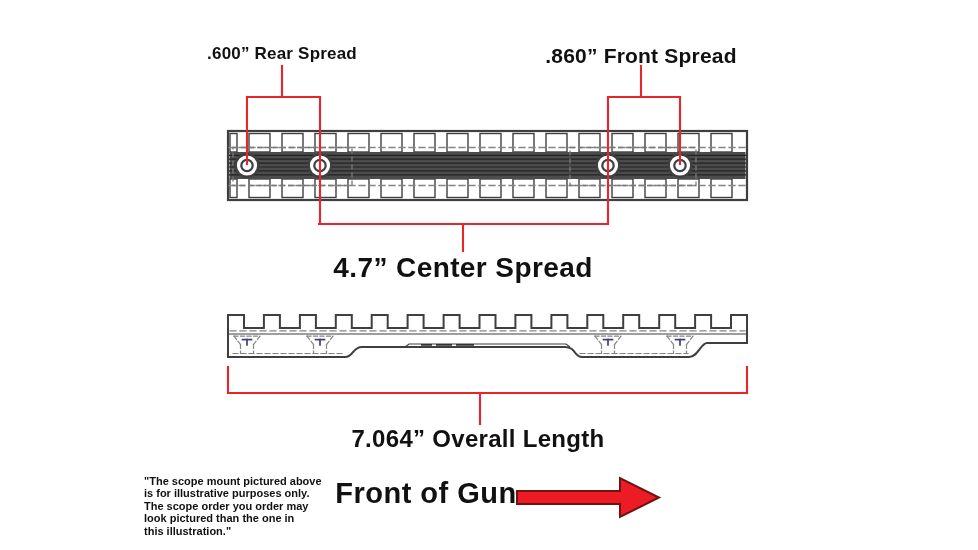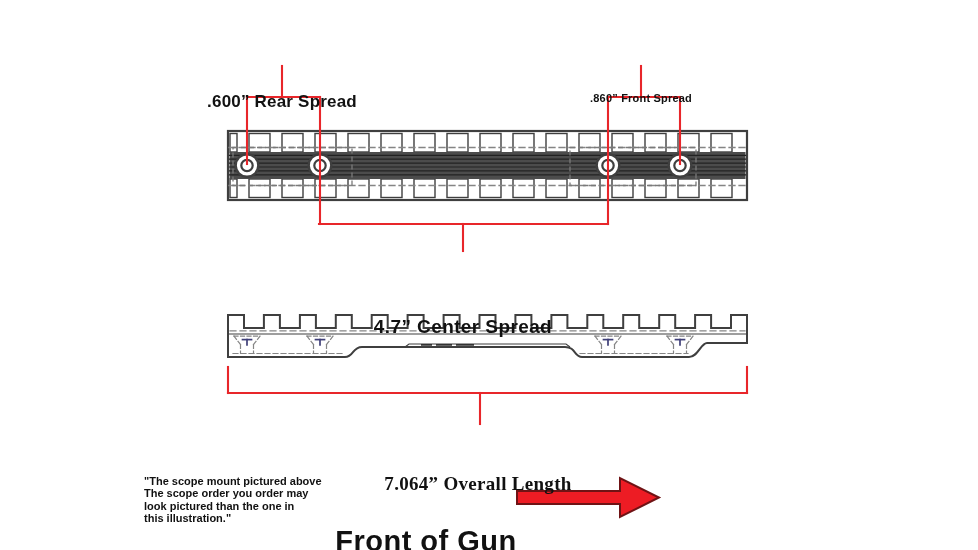--- a/index.html
+++ b/index.html
@@ -1,24 +1,24 @@
 <!DOCTYPE html>
 <html><head>
 <meta charset="utf-8">
 <style>
   html,body{margin:0;padding:0;background:#fff;}
   #canvas{position:relative;width:978px;height:550px;background:#fff;overflow:hidden;
           font-family:"Liberation Sans",sans-serif;}
   #diagram-svg{position:absolute;left:0;top:0;}
   .lbl{position:absolute;font-weight:bold;color:#111;text-align:center;
-       letter-spacing:.2px;white-space:nowrap;z-index:5;margin-top:48px;}
+       letter-spacing:.2px;white-space:nowrap;z-index:5;}
   .lbl-rear{left:132px;top:44px;width:300px;font-size:17px;}
-  .lbl-front{left:491px;top:44px;width:300px;font-size:11px;}
-  .lbl-center{left:263px;top:268px;width:400px;font-size:19px;letter-spacing:.4px;}
-  .lbl-overall{left:278px;top:425px;width:400px;font-size:19px;letter-spacing:.3px;font-family:Liberation Serif, serif;}
+  .lbl-front{left:491px;top:44px;width:300px;font-size:21px;}
+  .lbl-center{left:263px;top:252px;width:400px;font-size:28px;letter-spacing:.4px;}
+  .lbl-overall{left:278px;top:425px;width:400px;font-size:24px;letter-spacing:.3px;}
   .lbl-fog{left:266px;top:477px;width:320px;font-size:29px;letter-spacing:.5px;}
   .disclaimer{position:absolute;left:144px;top:475px;width:230px;font-size:11px;
        font-weight:bold;color:#111;line-height:12.4px;text-align:left;z-index:5;}
 </style>
 </head>
 <body>
 
 <div id="canvas">
 
   <svg id="diagram-svg" width="978" height="550" viewBox="0 0 978 550">
@@ -141,17 +141,18 @@
     </svg>
 
   <div class="lbl lbl-rear">.600” Rear Spread</div>
   <div class="lbl lbl-front">.860” Front Spread</div>
   <div class="lbl lbl-center">4.7” Center Spread</div>
   <div class="lbl lbl-overall">7.064” Overall Length</div>
   <div class="lbl lbl-fog">Front of Gun</div>
 
   <div class="disclaimer">
     <div>"The scope mount pictured above</div>
+    <div>is for illustrative purposes only.</div>
     <div>The scope order you order may</div>
     <div>look pictured than the one in</div>
     <div>this illustration."</div>
   </div>
 </div>
 
 </body></html>

